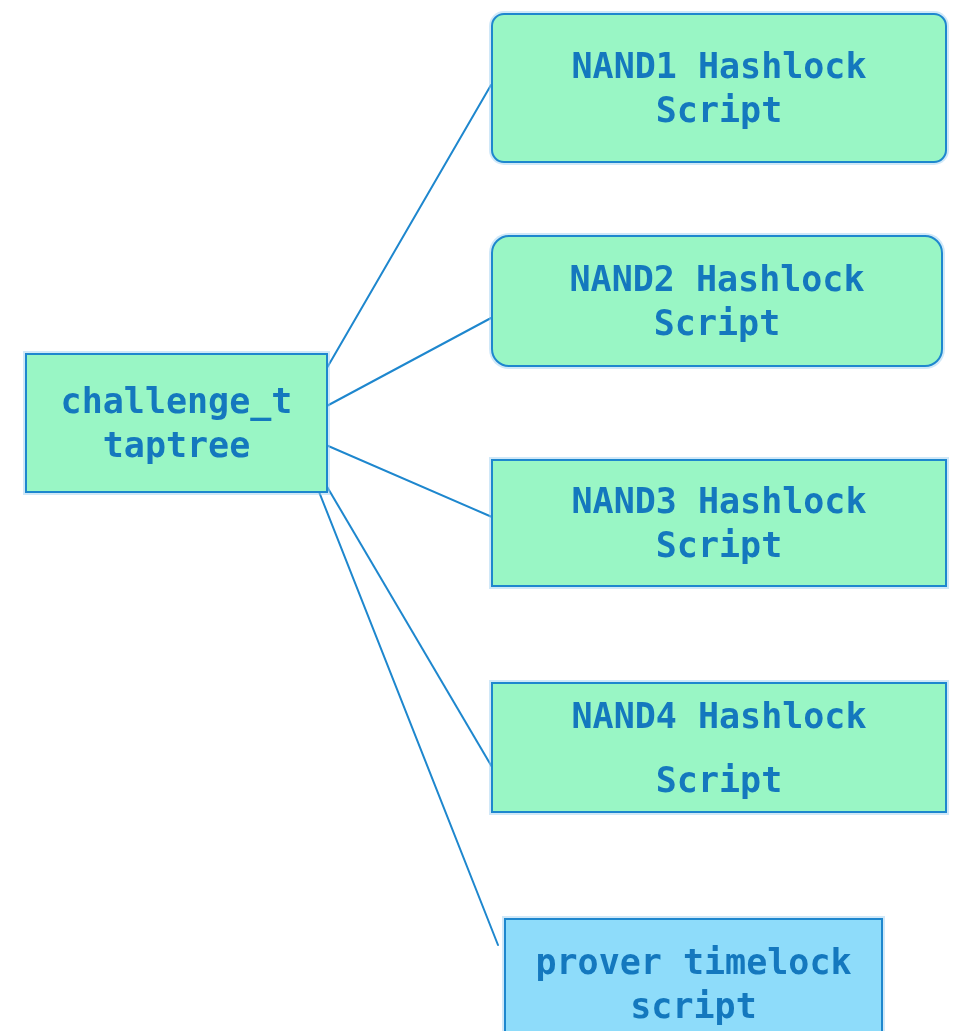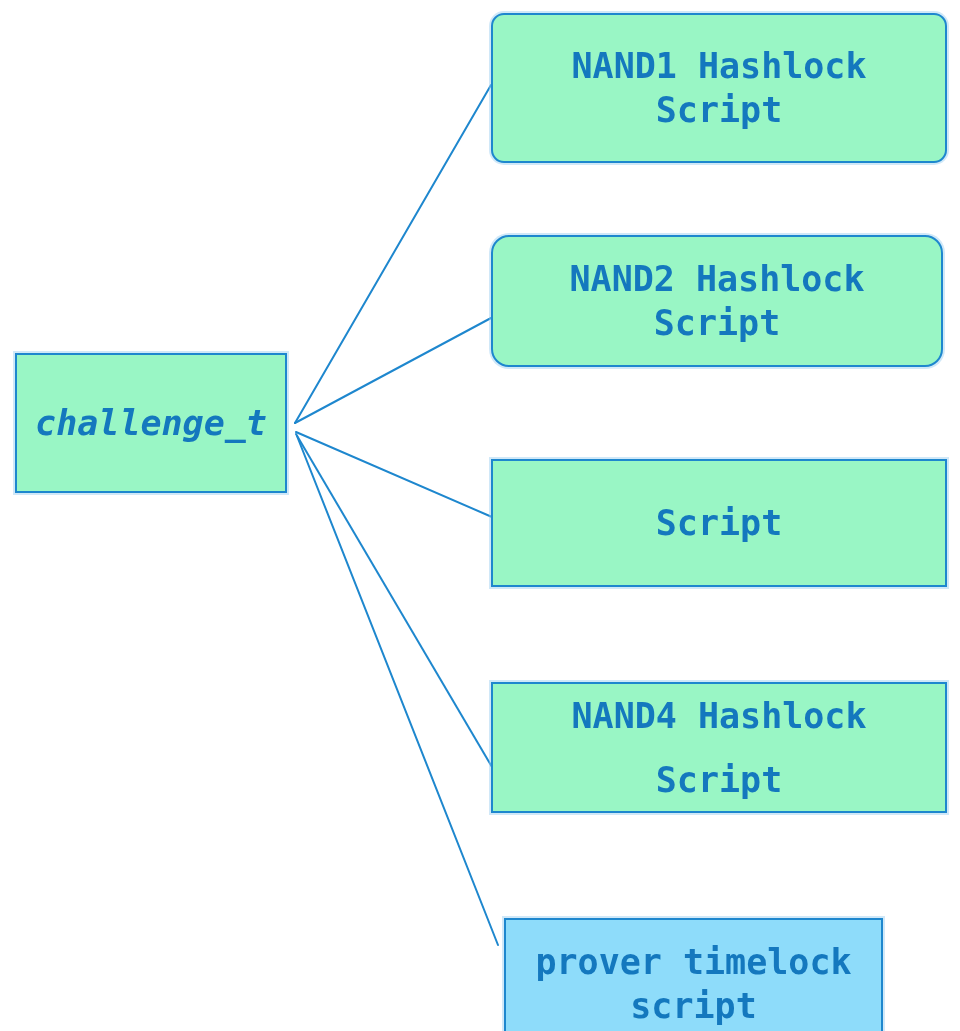--- a/index.html
+++ b/index.html
@@ -54,35 +54,37 @@
 <div class="canvas">
 
   <svg class="edges" viewBox="0 0 960 1031" aria-hidden="true">
     <line x1="295" y1="423" x2="491" y2="85"></line>
     <line x1="295" y1="423" x2="491" y2="318"></line>
     <line x1="296" y1="432" x2="492" y2="517"></line>
     <line x1="296" y1="434" x2="492" y2="767"></line>
     <line x1="297" y1="436" x2="498" y2="945"></line>
   </svg>
 
-  <div class="node hashlock" style="left:15px; top:353px; width:272px; height:140px;font-style:italic;">
+  <div class="node hashlock" style="left:25px; top:353px; width:303px; height:140px;">
     <span class="line">challenge_t</span>
+    <span class="line">taptree</span>
   </div>
 
   <div class="node hashlock" style="left:491px; top:13px; width:456px; height:150px;border-radius:13px;">
     <span class="line">NAND1 Hashlock</span>
     <span class="line">Script</span>
   </div>
 
   <div class="node hashlock" style="left:491px; top:235px; width:452px; height:132px;border-radius:18px;">
     <span class="line">NAND2 Hashlock</span>
     <span class="line">Script</span>
   </div>
 
   <div class="node hashlock" style="left:491px; top:459px; width:456px; height:128px;">
+    <span class="line">NAND3 Hashlock</span>
     <span class="line">Script</span>
   </div>
 
   <div class="node hashlock" style="left:491px; top:682px; width:456px; height:131px;gap:20px;">
     <span class="line">NAND4 Hashlock</span>
     <span class="line">Script</span>
   </div>
 
   <div class="node timelock" style="left:504px; top:918px; width:379px; height:131px;">
     <span class="line">prover timelock</span>

